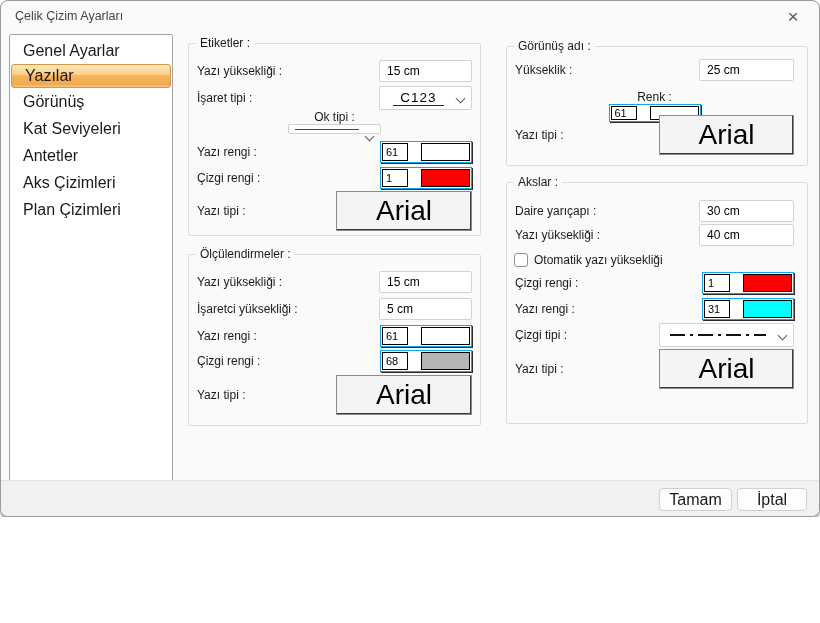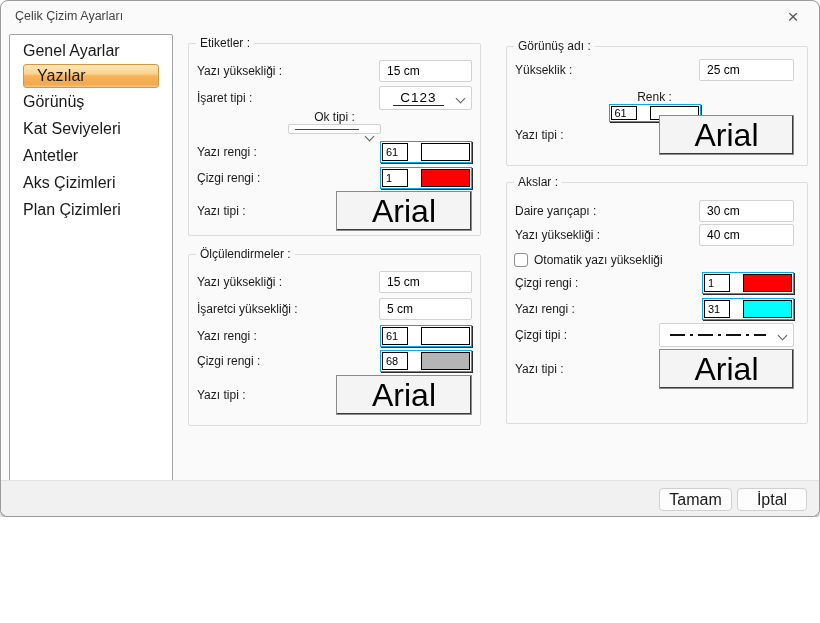--- a/index.html
+++ b/index.html
@@ -7,21 +7,21 @@
           border-radius:8px;box-sizing:border-box;overflow:hidden;box-shadow:0 2px 3px rgba(0,0,0,.35);}
   
   .titlebar{position:absolute;left:0;top:0;right:0;height:32px;}
   .title{position:absolute;left:14px;top:8px;font-size:12.5px;color:#454545;}
   .close-btn{position:absolute;right:14px;top:4px;width:24px;height:24px;display:flex;align-items:center;
              justify-content:center;font-size:19px;color:#5a5a5a;cursor:default;}
   
   .sidebar{position:absolute;left:8px;top:33px;width:164px;height:555px;background:#ffffff;
            border:1px solid #a3a3a3;border-radius:2px;box-sizing:border-box;padding-top:2px;}
   .side-item{height:27px;line-height:27px;font-size:16px;color:#1a1a1a;padding-left:13px;box-sizing:border-box;}
-  .side-item.selected{margin:0 13px;border:1px solid #d79646;border-radius:3px;
+  .side-item.selected{margin:0 1px;border:1px solid #d79646;border-radius:3px;
            background:linear-gradient(180deg,#fce8bd 0%,#fbd28a 40%,#f6b45c 50%,#f2a94e 88%,#f7c77e 100%);
            height:24px;line-height:22px;}
   
   .group{position:absolute;border:1px solid #dcdcdc;border-radius:2px;box-sizing:border-box;}
   .group-title{position:absolute;top:-8px;left:7px;background:#fafafa;padding:0 4px;font-size:12px;color:#1a1a1a;}
   .row{display:flex;justify-content:space-between;align-items:center;padding:0 8px;box-sizing:border-box;}
   .rg .row{padding:0 13px 0 8px;}
   .flabel{font-size:12px;color:#1a1a1a;white-space:nowrap;}
   .tinput{height:22px;box-sizing:border-box;border:1px solid #d2d2d2;border-radius:2px;background:#ffffff;
           font-size:12px;color:#000;padding:0 7px;font-family:inherit;outline:none;}
@@ -38,21 +38,21 @@
         background:repeating-linear-gradient(90deg,#111 0 15px,transparent 15px 20px,#111 20px 23px,transparent 23px 28px);}
   
   .colorctl{height:22px;width:92px;box-sizing:border-box;border:1px solid #0ea5e9;background:#ffffff;
             display:flex;align-items:stretch;padding:1px;gap:13px;box-shadow:1px 1px 0 #2a2a2a;}
   .colornum{width:26px;border:1px solid #000;box-sizing:border-box;font-size:11px;color:#000;
             display:flex;align-items:center;padding-left:3px;background:#fff;}
   .colorswatch{flex:1;border:1px solid #000;box-sizing:border-box;}
   
   .font-btn{height:40px;box-sizing:border-box;background:#f4f4f4;border:1px solid #8b8b8b;
             box-shadow:inset -1px -1px 0 #3a3a3a;display:flex;align-items:center;justify-content:center;
-            font-size:32px;color:#000;cursor:default;}
+            font-size:28px;color:#000;cursor:default;}
   .w136{width:136px;} .w135{width:135px;}
   
   .cbrow{display:flex;align-items:center;padding-left:7px;}
   .checkbox{width:14px;height:14px;box-sizing:border-box;border:1px solid #8f8f8f;border-radius:3px;
             background:#fff;margin-right:6px;}
   .cblabel{font-size:12px;color:#1a1a1a;}
   
   #grp-etiketler{left:187px;top:42px;width:293px;height:193px;}
   #grp-olculendirmeler{left:187px;top:253px;width:293px;height:172px;}
   #grp-gorunus{left:505px;top:45px;width:302px;height:120px;}

